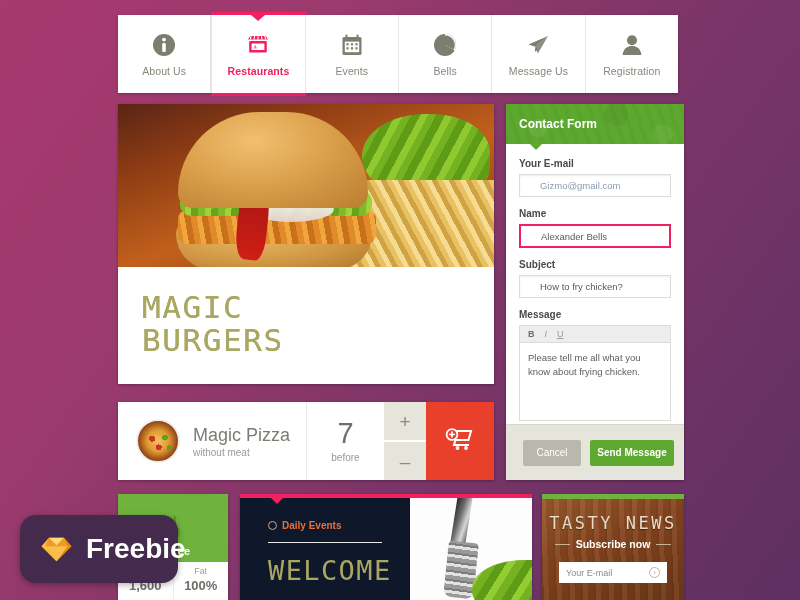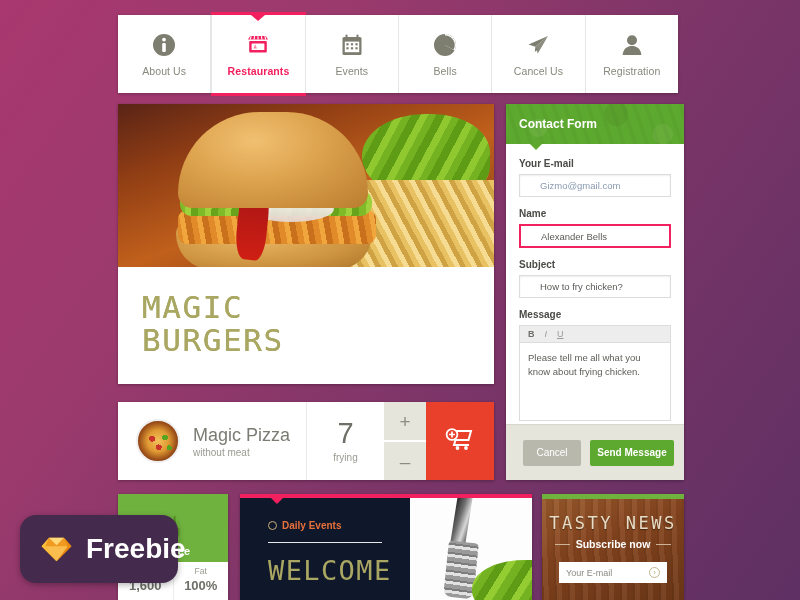--- a/index.html
+++ b/index.html
@@ -401,21 +401,21 @@
   </div>
 
   <div class="nav-item">
     <span class="nav-icon">
       <svg viewBox="0 0 26 26" width="26" height="26">
         <path d="M23 4 L3.5 12.6 L10.4 14.8 Z" fill="#7d7d70"></path>
         <path d="M23 4 L10.4 14.8 L12.8 21.6 Z" fill="#8b8b7e"></path>
         <path d="M10.4 14.8 L9.8 20 L12.8 17.4 Z" fill="#7d7d70"></path>
       </svg>
     </span>
-    <span class="nav-label">Cancel Us</span>
+    <span class="nav-label">Message Us</span>
   </div>
 
   <div class="nav-item">
     <span class="nav-icon">
       <svg viewBox="0 0 26 26" width="26" height="26">
         <circle cx="13" cy="8.2" r="5" fill="#7d7d70"></circle>
         <path d="M3.6 23 C4.2 16.6 8.4 14 13 14 C17.6 14 21.8 16.6 22.4 23 Z" fill="#7d7d70"></path>
       </svg>
     </span>
     <span class="nav-label">Registration</span>
@@ -444,21 +444,21 @@
 <div id="pizza-card">
   <div id="pizza-left">
     <div id="pizza-thumb"></div>
     <div>
       <div id="pizza-name">Magic Pizza</div>
       <div id="pizza-sub">without meat</div>
     </div>
   </div>
   <div id="pizza-qty">
     <div id="qty-num">7</div>
-    <div id="qty-unit">frying</div>
+    <div id="qty-unit">before</div>
   </div>
   <div id="pizza-steppers">
     <div class="stepper plus">+</div>
     <div class="stepper minus">–</div>
   </div>
   <div id="pizza-cart">
     <span>
       <svg viewBox="0 0 30 26" width="30" height="26">
         <path d="M8 5 H26 L23.5 14 H10.5 Z" fill="none" stroke="#fff" stroke-width="2"></path>
         <path d="M10.5 14 L9 19 H24" fill="none" stroke="#fff" stroke-width="2"></path>

